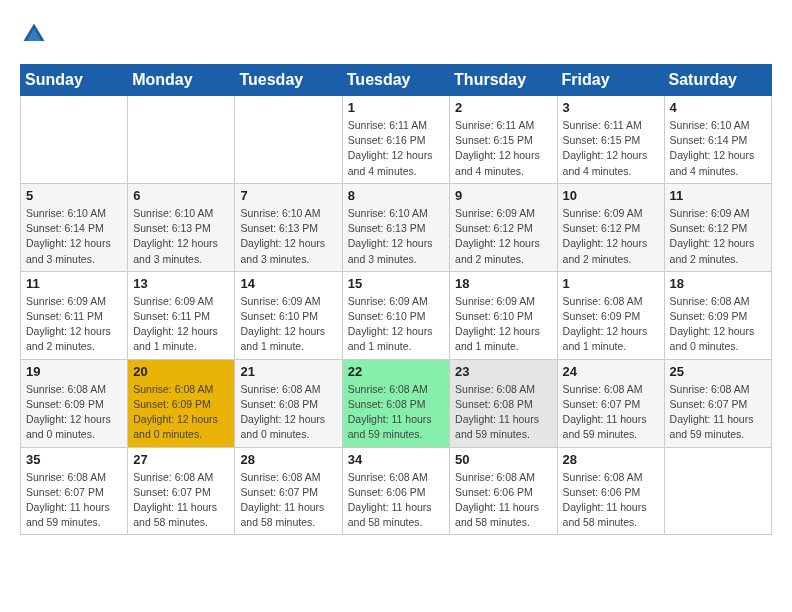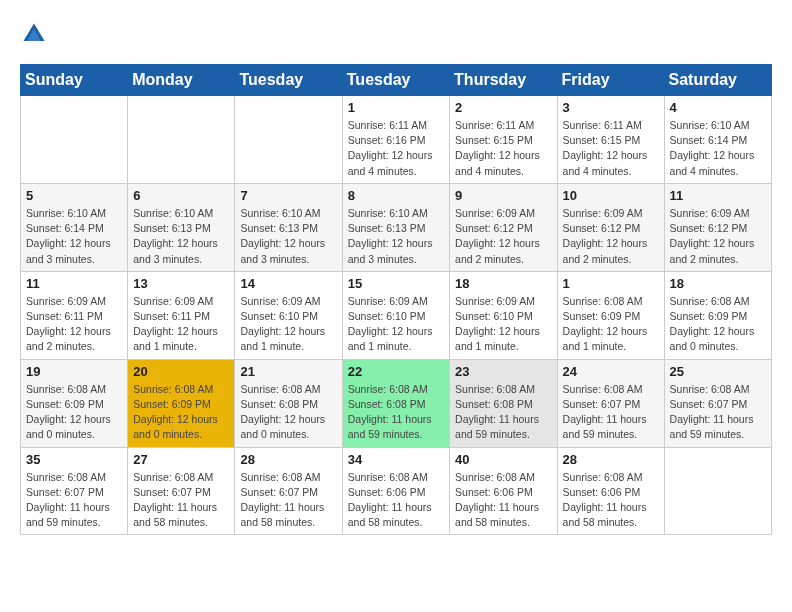--- a/index.html
+++ b/index.html
@@ -329,21 +329,21 @@
 and 58 minutes.</div>
         </td>
         <td>
           <div class="day-num">34</div>
           <div class="day-info" style="white-space: pre-line;">Sunrise: 6:08 AM
 Sunset: 6:06 PM
 Daylight: 11 hours
 and 58 minutes.</div>
         </td>
         <td>
-          <div class="day-num">40</div>
+          <div class="day-num">50</div>
           <div class="day-info" style="white-space: pre-line;">Sunrise: 6:08 AM
 Sunset: 6:06 PM
 Daylight: 11 hours
 and 58 minutes.</div>
         </td>
         <td>
           <div class="day-num">28</div>
           <div class="day-info" style="white-space: pre-line;">Sunrise: 6:08 AM
 Sunset: 6:06 PM
 Daylight: 11 hours

